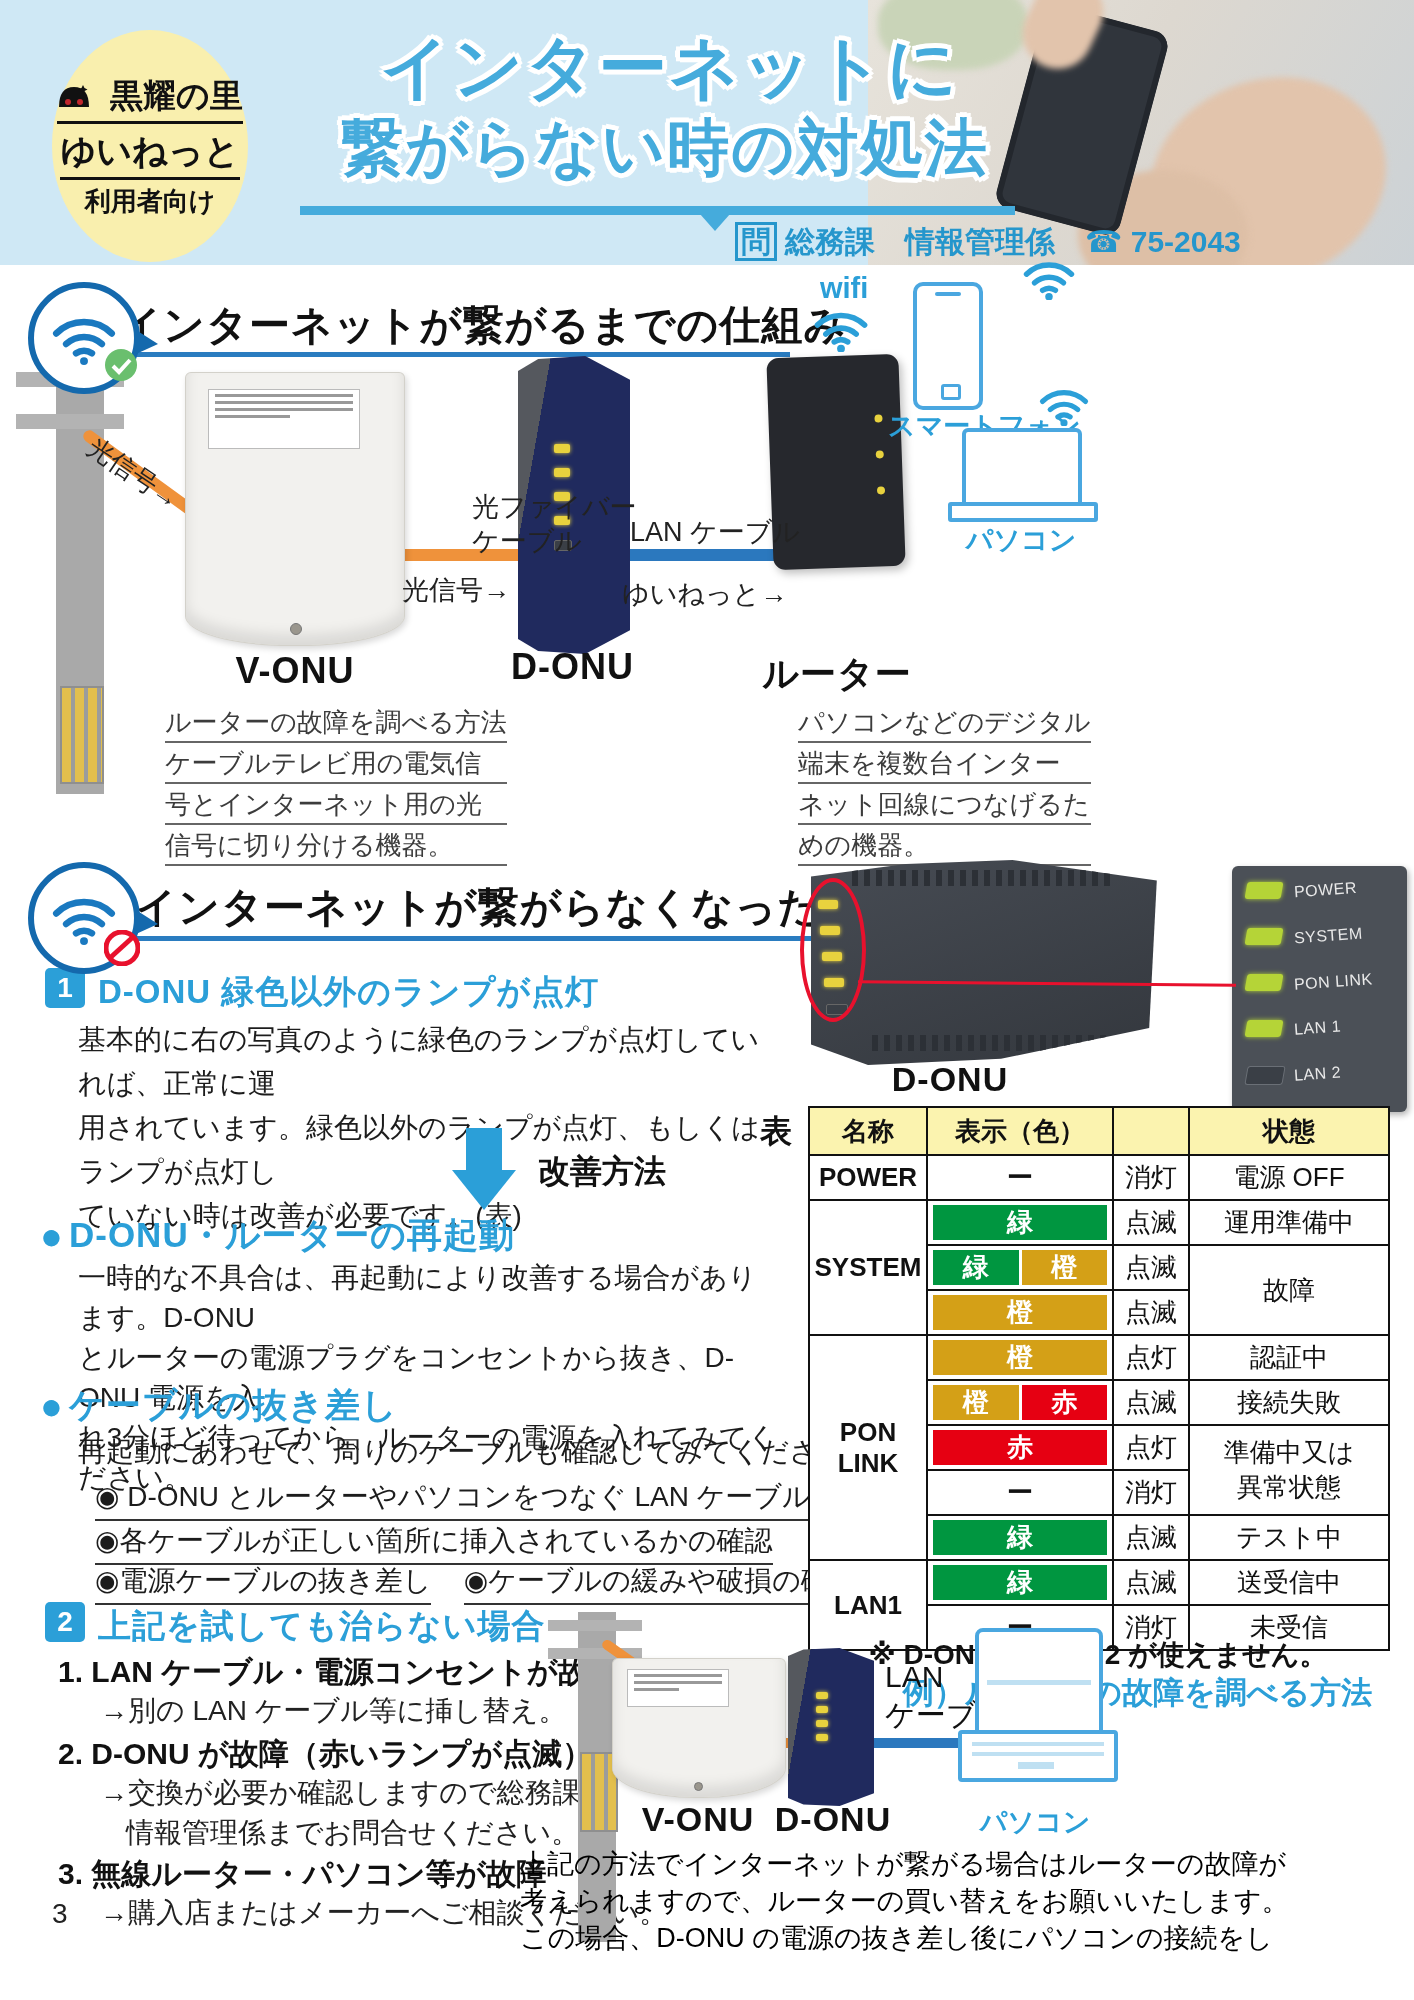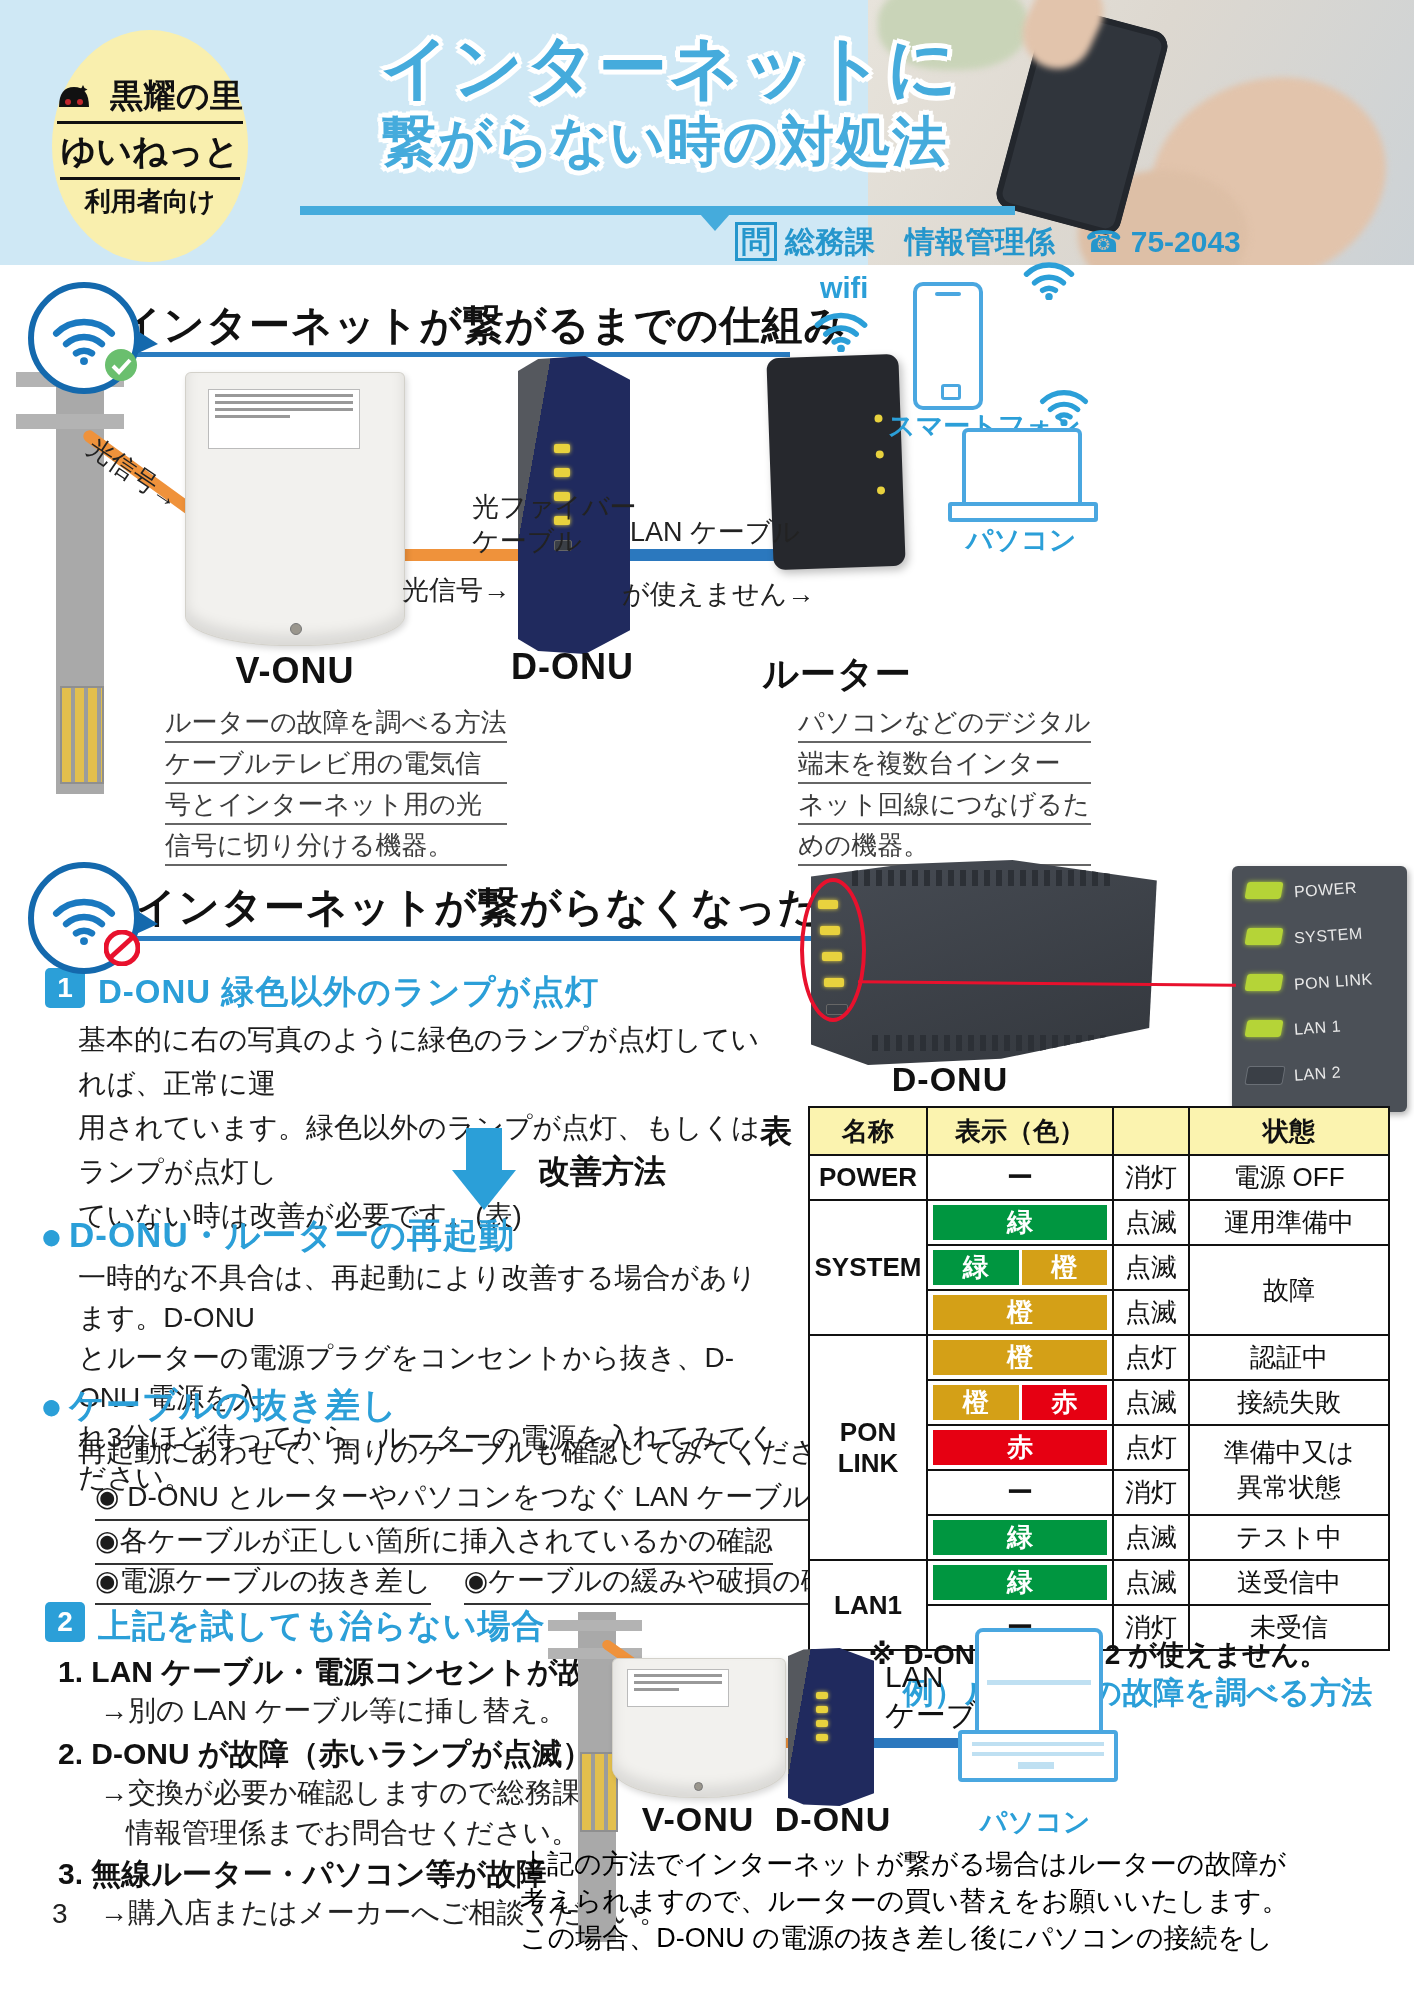--- a/index.html
+++ b/index.html
@@ -110,21 +110,21 @@
           <circle cx="23" cy="19" r="3" fill="#c1272d"></circle>
           <path d="M26 2 l1.5 3 l3 1.5 l-3 1.5 l-1.5 3 l-1.5 -3 l-3 -1.5 l3 -1.5 Z" fill="#111"></path>
         </svg>
       <span>黒耀の里</span>
     </div>
     <div class="l2">ゆいねっと</div>
     <div class="l3">利用者向け</div>
   </div>
 
   <div class="abs title" style="left:320px;top:22px;width:700px;font-size:69px;">インターネットに</div>
-  <div class="abs title" style="left:285px;top:106px;width:760px;font-size:54px;">繋がらない時の対処法</div>
+  <div class="abs title" style="left:285px;top:106px;width:760px;font-size:62px;">繋がらない時の対処法</div>
   <div class="abs" style="left:300px;top:206px;width:715px;height:9px;background:var(--titleBlue);z-index:2;"></div>
   <div class="abs" style="left:700px;top:214px;width:0;height:0;border-left:15px solid transparent;border-right:15px solid transparent;border-top:17px solid var(--titleBlue);z-index:2;"></div>
 
   <div class="abs contact" style="left:735px;top:222px;">
     <span class="pbox">問</span><span>総務課　情報管理係</span>　<span>☎ 75-2043</span>
   </div>
 
   <div class="abs circleicon" style="left:28px;top:282px;">
     <svg width="66" height="56" viewBox="0 0 100 82">
       <g fill="none" stroke="#1a79c0" stroke-width="10" stroke-linecap="round">
@@ -212,21 +212,21 @@
   <div class="abs bluedev" style="left:948px;top:502px;width:142px;height:12px;border-radius:3px;"></div>
   <div class="abs bluelabel" style="left:962px;top:522px;width:118px;text-align:center;">パソコン</div>
 
   <div class="abs diaglabel" style="left:100px;top:430px;transform:rotate(34deg);transform-origin:left top;font-size:26px;">光信号→</div>
   <div class="abs diaglabel" style="left:472px;top:490px;line-height:34px;">
     <div>光ファイバー</div>
     <div>ケーブル</div>
   </div>
   <div class="abs diaglabel" style="left:630px;top:514px;">LAN ケーブル</div>
   <div class="abs diaglabel" style="left:402px;top:572px;">光信号→</div>
-  <div class="abs diaglabel" style="left:622px;top:576px;">が使えません→</div>
+  <div class="abs diaglabel" style="left:622px;top:576px;">ゆいねっと→</div>
 
   <div class="abs devname" style="left:185px;top:650px;width:220px;">V-ONU</div>
   <div class="abs devname" style="left:495px;top:646px;width:155px;">D-ONU</div>
   <div class="abs devname" style="left:762px;top:650px;width:150px;">ルーター</div>
 
   <div class="abs desc" style="left:165px;top:706px;">
     <div>ルーターの故障を調べる方法</div>
     <div>ケーブルテレビ用の電気信</div>
     <div>号とインターネット用の光</div>
     <div>信号に切り分ける機器。</div>

